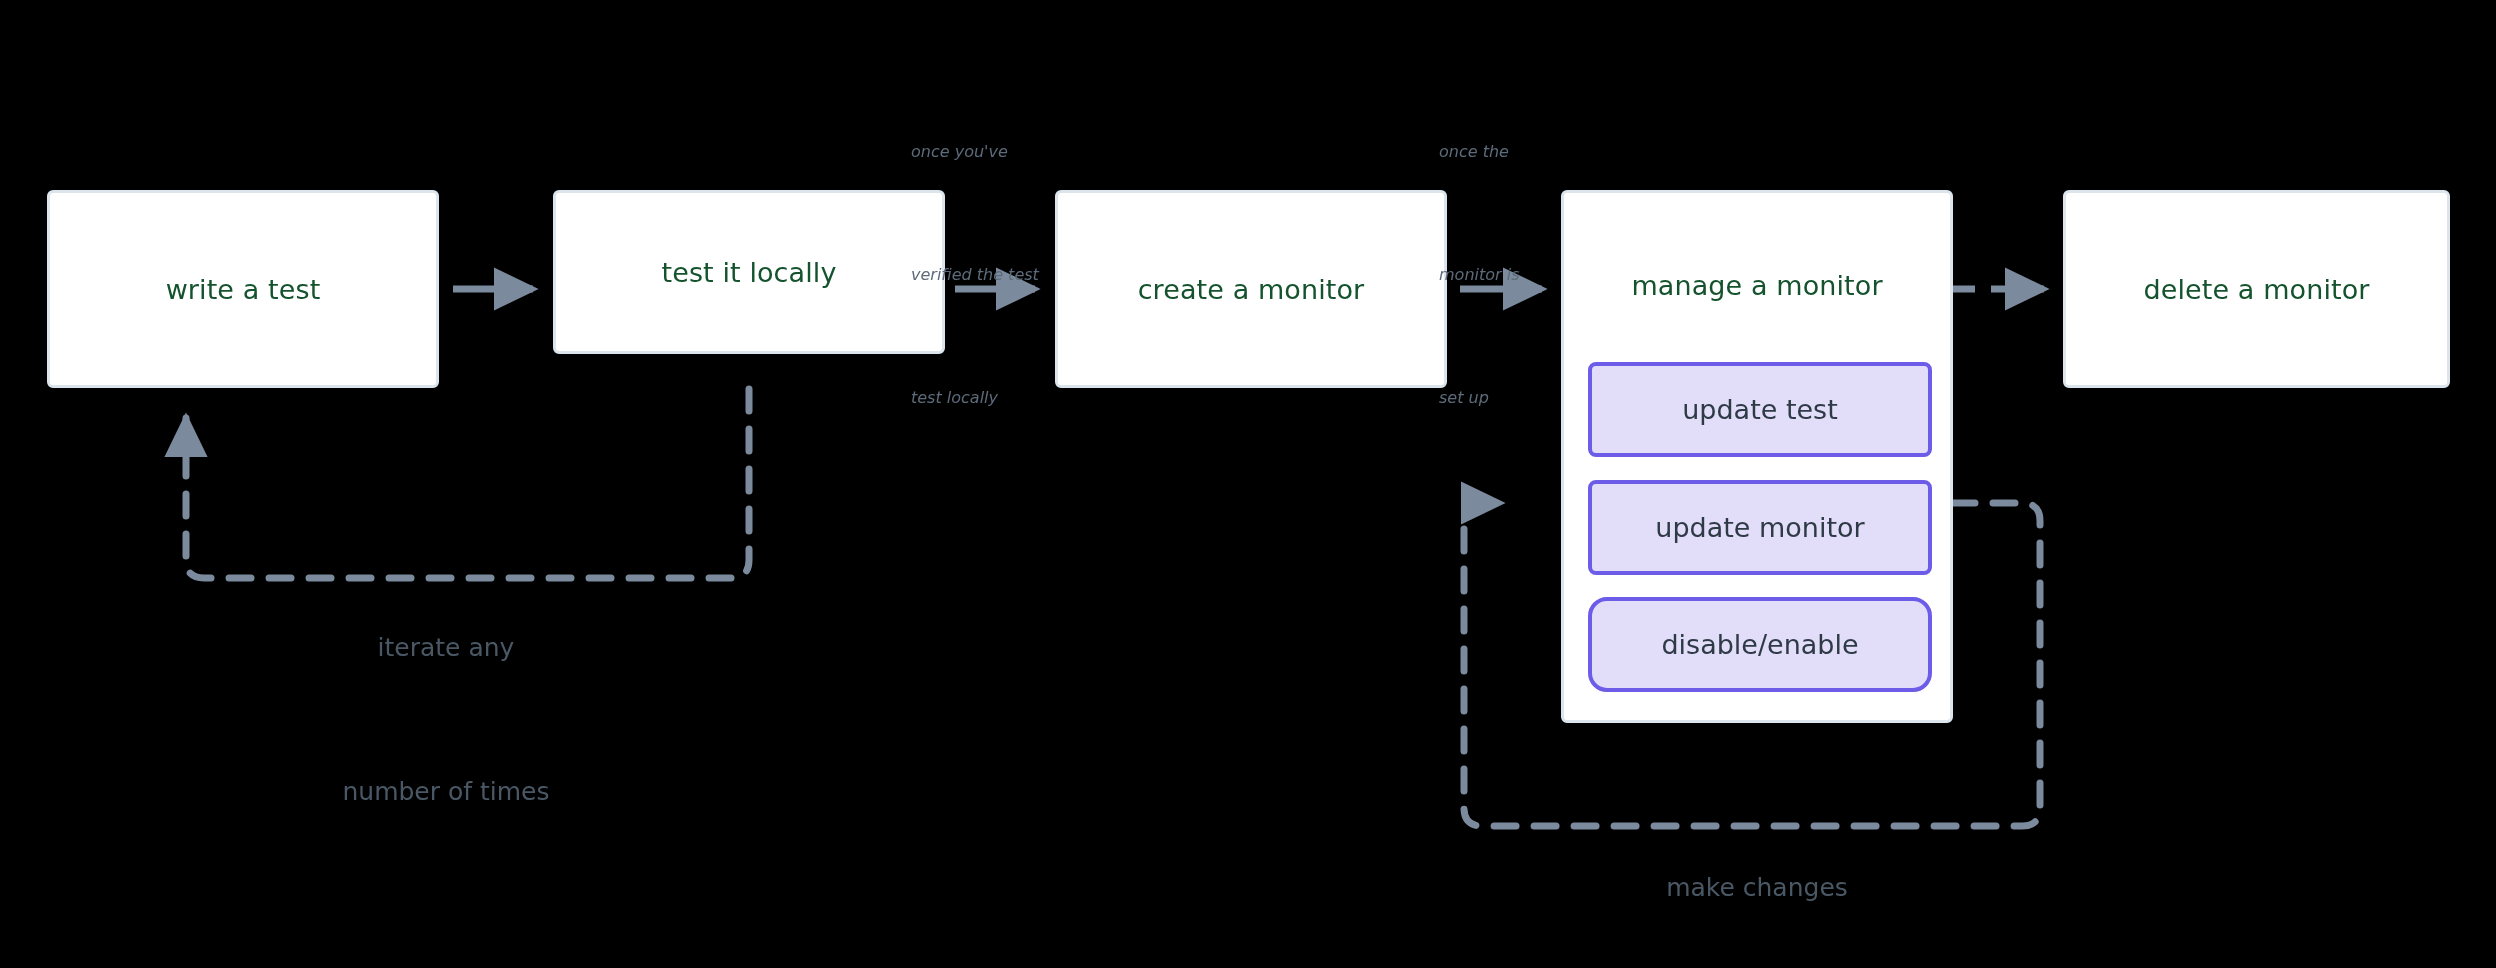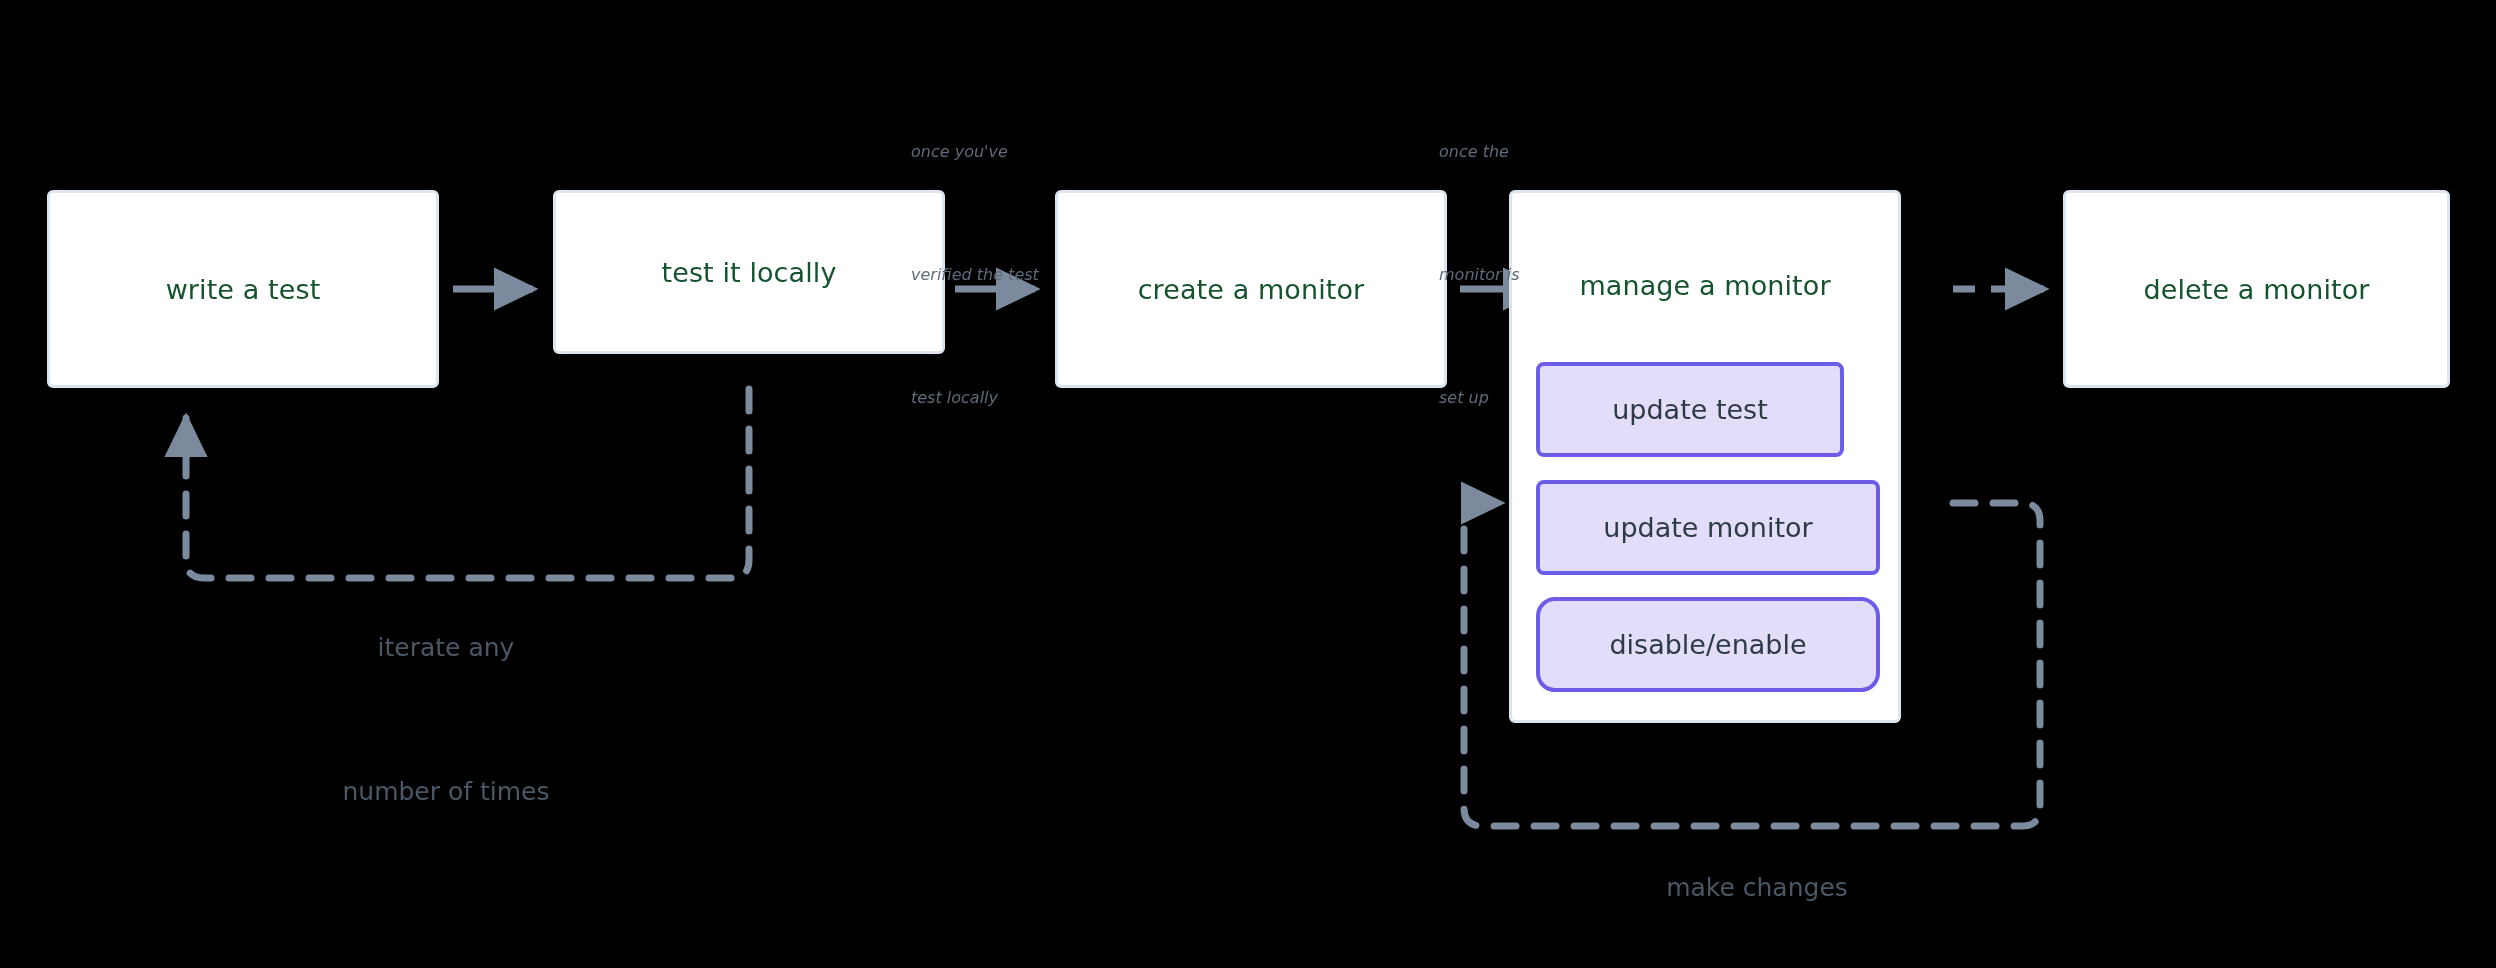--- a/index.html
+++ b/index.html
@@ -123,24 +123,24 @@
   </div>
 
   <div class="node" style="left:553px; top:190px; width:392px; height:164px;">
     <div class="node-label centered">test it locally</div>
   </div>
 
   <div class="node" style="left:1055px; top:190px; width:392px; height:198px;">
     <div class="node-label centered">create a monitor</div>
   </div>
 
-  <div class="node" style="left:1509px; top:190px; width:392px; height:533px;">
+  <div class="node" style="left:1561px; top:190px; width:392px; height:533px;">
     <div class="node-label" style="top:77px;">manage a monitor</div>
 
-    <div class="subnode" style="left:24px; top:169px; width:308px; height:95px;">
+    <div class="subnode" style="left:24px; top:169px; width:344px; height:95px;">
       <span class="subnode-label">update test</span>
     </div>
 
     <div class="subnode" style="left:24px; top:287px; width:344px; height:95px;">
       <span class="subnode-label">update monitor</span>
     </div>
 
     <div class="subnode" style="left:24px; top:404px; width:344px; height:95px;border-radius:19px;">
       <span class="subnode-label">disable/enable</span>
     </div>

